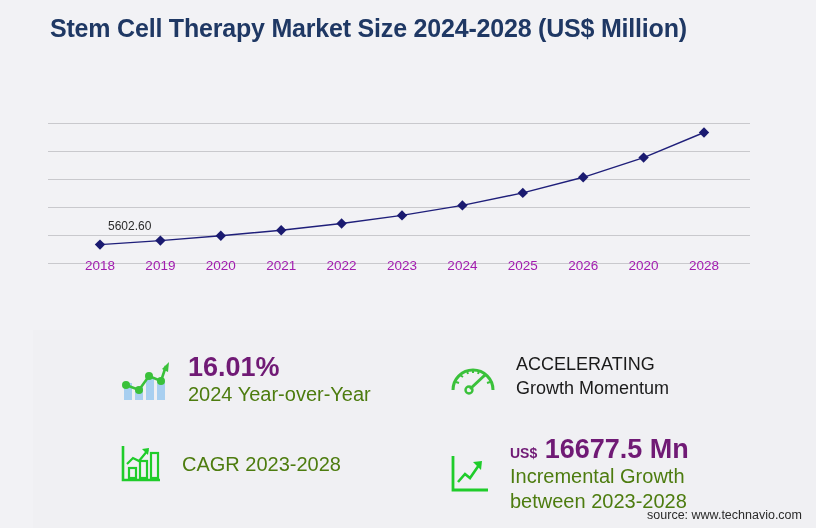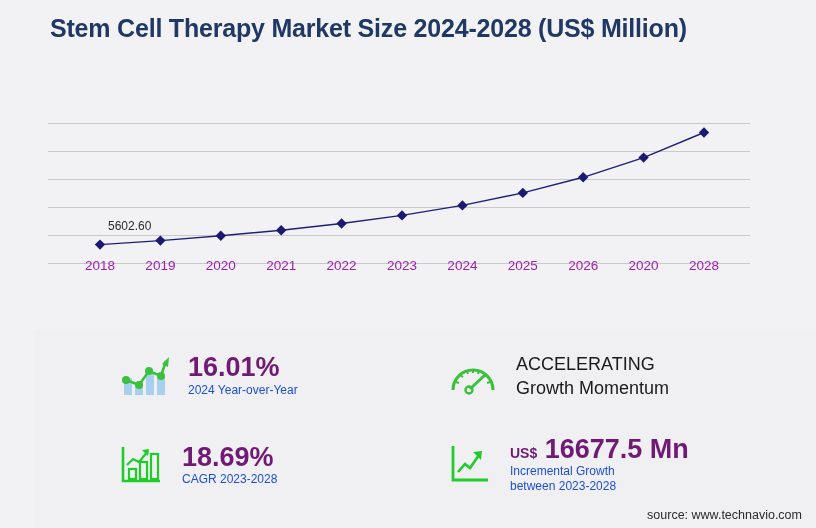--- a/index.html
+++ b/index.html
@@ -118,22 +118,22 @@
     white-space: nowrap;
   }
 
   .stat-value .unit {
     font-size: 14px;
     font-weight: bold;
     vertical-align: baseline;
   }
 
   .stat-caption {
-    font-size: 12px;
-    color: #1d4ed8;
+    font-size: 20px;
+    color: #4d7c0f;
     line-height: 1.25;
     white-space: nowrap;
   }
 
   .stat-head {
     font-size: 18px;
     color: #1a1a1a;
     line-height: 1.35;
     white-space: nowrap;
   }
@@ -230,21 +230,20 @@
       <svg width="46" height="44" viewBox="0 0 46 44">
         <path d="M5 4 V38 H42" fill="none" stroke="#1fcc2a" stroke-width="2.6"></path>
         <rect x="11" y="26" width="7" height="10" fill="none" stroke="#1fcc2a" stroke-width="2.2"></rect>
         <rect x="22" y="19" width="7" height="17" fill="none" stroke="#1fcc2a" stroke-width="2.2"></rect>
         <rect x="33" y="11" width="7" height="25" fill="none" stroke="#1fcc2a" stroke-width="2.2"></rect>
         <polyline points="9,22 15,16 21,19 30,8" fill="none" stroke="#1fcc2a" stroke-width="2.2"></polyline>
         <polygon points="24,7 31,6 30,13" fill="#1fcc2a"></polygon>
       </svg>
     </div>
     <div class="stat-text">
-      <div class="stat-value">18.69%</div>
       <div class="stat-caption">CAGR 2023-2028</div>
     </div>
   </div>
 
   <div class="stat-cell" id="cell-momentum">
     <div class="stat-icon">
       <svg width="50" height="40" viewBox="0 0 50 40">
         <path d="M5 34 A20 20 0 0 1 45 34" fill="none" stroke="#3ac13a" stroke-width="3"></path>
         <line x1="8" y1="26" x2="11" y2="27" stroke="#3ac13a" stroke-width="2"></line>
         <line x1="12" y1="19" x2="15" y2="21" stroke="#3ac13a" stroke-width="2"></line>

